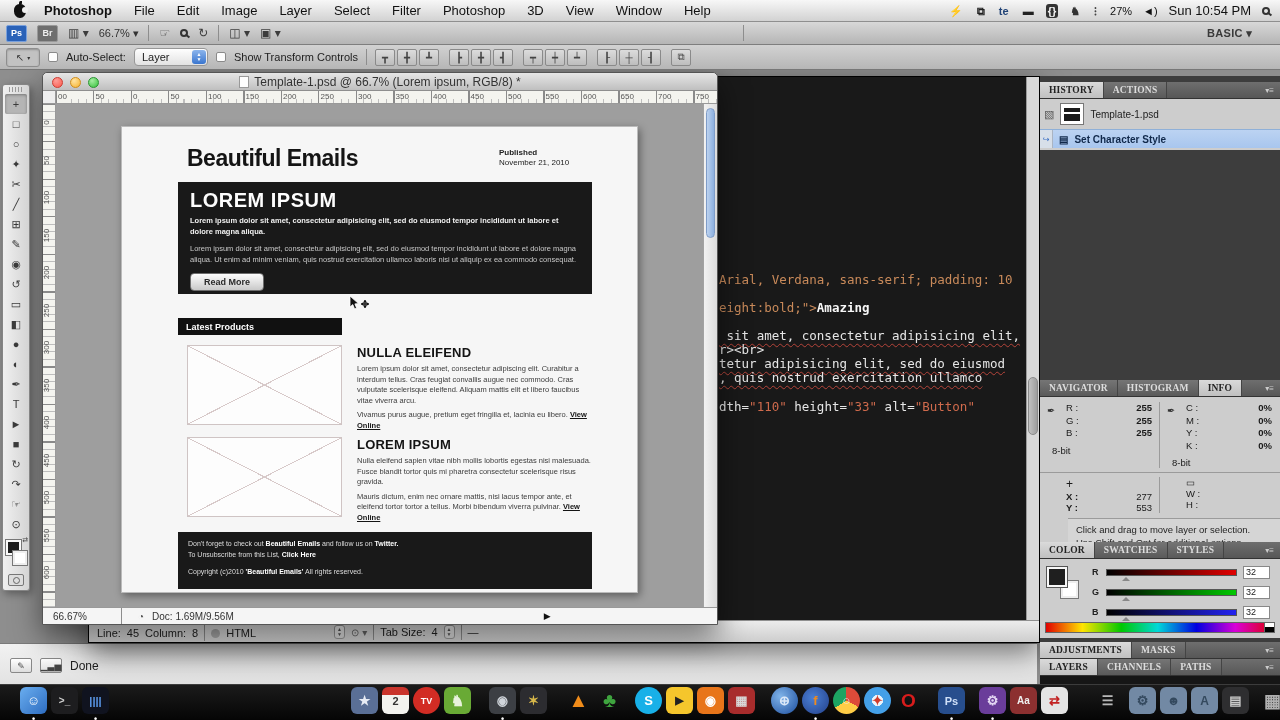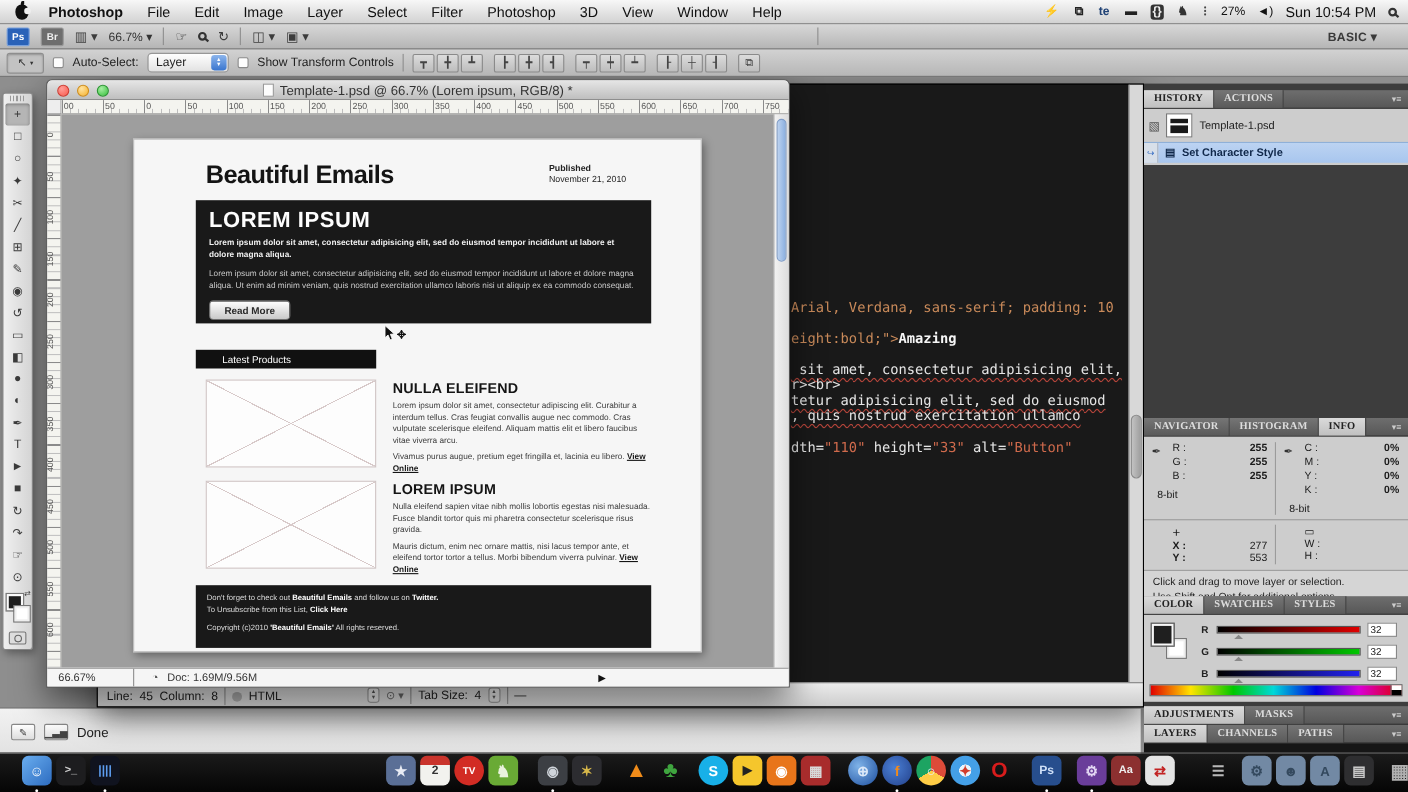--- a/index.html
+++ b/index.html
@@ -116,21 +116,21 @@
   #page-title { position:absolute; left:65px; top:18px; font-size:23px; font-weight:bold; letter-spacing:-.5px; color:#141414; }
   #published { position:absolute; left:377px; top:21px; font-size:8px; color:#222; line-height:1.3; }
   #published b { font-size:8px; }
   #hero { position:absolute; left:56px; top:55px; width:414px; height:112px; background:#191919; padding:7px 12px; }
   #hero h1 { color:#fdfdfd; font-size:20px; letter-spacing:.5px; }
   #hero .lead { margin-top:4px; font-size:7.5px; font-weight:bold; color:#f0f0f0; line-height:1.4; }
   #hero .body { margin-top:7px; font-size:7.5px; color:#c8c8c8; line-height:1.4; }
   #readmore { display:inline-block; margin-top:8px; padding:3px 13px; border:1px solid #6e6e6e; border-radius:4px;
     background:linear-gradient(#fefefe,#c9c9c9); font-size:9px; font-weight:bold; color:#2a2a2a; }
   #secbar { position:absolute; left:56px; top:191px; width:164px; height:17px; background:#111; color:#fff;
-    font-size:9px; font-weight:normal; display:flex; align-items:center; padding-left:24px; }
+    font-size:9px; font-weight:bold; display:flex; align-items:center; padding-left:8px; }
   #products { position:absolute; left:0; top:218px; width:517px; }
   .prod { display:flex; margin-bottom:12px; height:80px; }
   .imgbox { margin-left:65px; width:155px; height:80px; flex:none; background:
       linear-gradient(to top right,transparent calc(50% - .5px),#d8caca calc(50% - .5px) calc(50% + .5px),transparent calc(50% + .5px)),
       linear-gradient(to bottom right,transparent calc(50% - .5px),#d8caca calc(50% - .5px) calc(50% + .5px),transparent calc(50% + .5px)),#fdfdfd;
     border:1px solid #cfc4c4; }
   .prodtxt { margin-left:15px; width:238px; }
   .prodtxt h2 { font-size:13px; color:#141414; letter-spacing:.2px; }
   .prodtxt p { margin-top:4px; font-size:7.5px; color:#3c3c3c; line-height:1.4; }
   .prodtxt .lnk { font-weight:bold; text-decoration:underline; color:#141414; }
@@ -175,21 +175,21 @@
     display:flex; align-items:center; justify-content:center; color:#3a6fc4; font-size:8px; font-weight:normal; }
   
   .inf-cols { display:flex; padding:5px 0 2px; }
   .inf-col { width:50%; position:relative; padding-left:26px; font-size:9.5px; color:#1a1a1a; }
   .inf-col .ico { position:absolute; left:7px; top:3px; font-size:10px; color:#333; }
   .inf-col .vrow { display:flex; width:86px; line-height:12.5px; }
   .inf-col .vrow b { font-weight:normal; width:26px; }
   .inf-col .vrow span { margin-left:auto;font-weight:bold; }
   .inf-col .bit { margin-top:5px; margin-left:-14px; }
   .inf-col2 { width:50%; position:relative; padding-left:26px; font-size:9.5px; color:#1a1a1a; }
-  .inf-help { background:#d5d5d5; border-top:1px solid #9b9b9b; padding:5px 8px; font-size:9.5px; color:#1f1f1f; line-height:1.35; }
+  .inf-help { background:#d5d5d5; border-top:1px solid #9b9b9b; padding:5px 8px; font-size:9.5px; color:#1f1f1f; line-height:1.35;margin-left:28px; }
   
   #col-body { height:79px; position:relative; }
   #cfg { position:absolute; left:7px; top:8px; width:20px; height:20px; background:#1f1f1f; border:2px solid #f8f8f8; outline:1px solid #555; z-index:2; }
   #cbg { position:absolute; left:21px; top:22px; width:17px; height:17px; background:#fff; border:2px solid #eee; outline:1px solid #777; }
   .crow { position:absolute; left:52px; right:10px; height:14px; display:flex; align-items:center; gap:6px; }
   .crow b { font-size:9px; width:8px; color:#222; }
   .ctrack { flex:1; height:7px; border:1px solid #555; position:relative; }
   .ctrack .ptr { position:absolute; left:12%; bottom:-6px; width:0; height:0; border:4px solid transparent; border-bottom-color:#888; }
   .cval { width:27px; height:13px; background:#fff; border:1px solid #888; font-size:9px; color:#222; text-align:left; padding:0 2px; line-height:11px; }
   #spectrum { position:absolute; left:5px; right:5px; bottom:5px; height:11px; border:1px solid #666;

